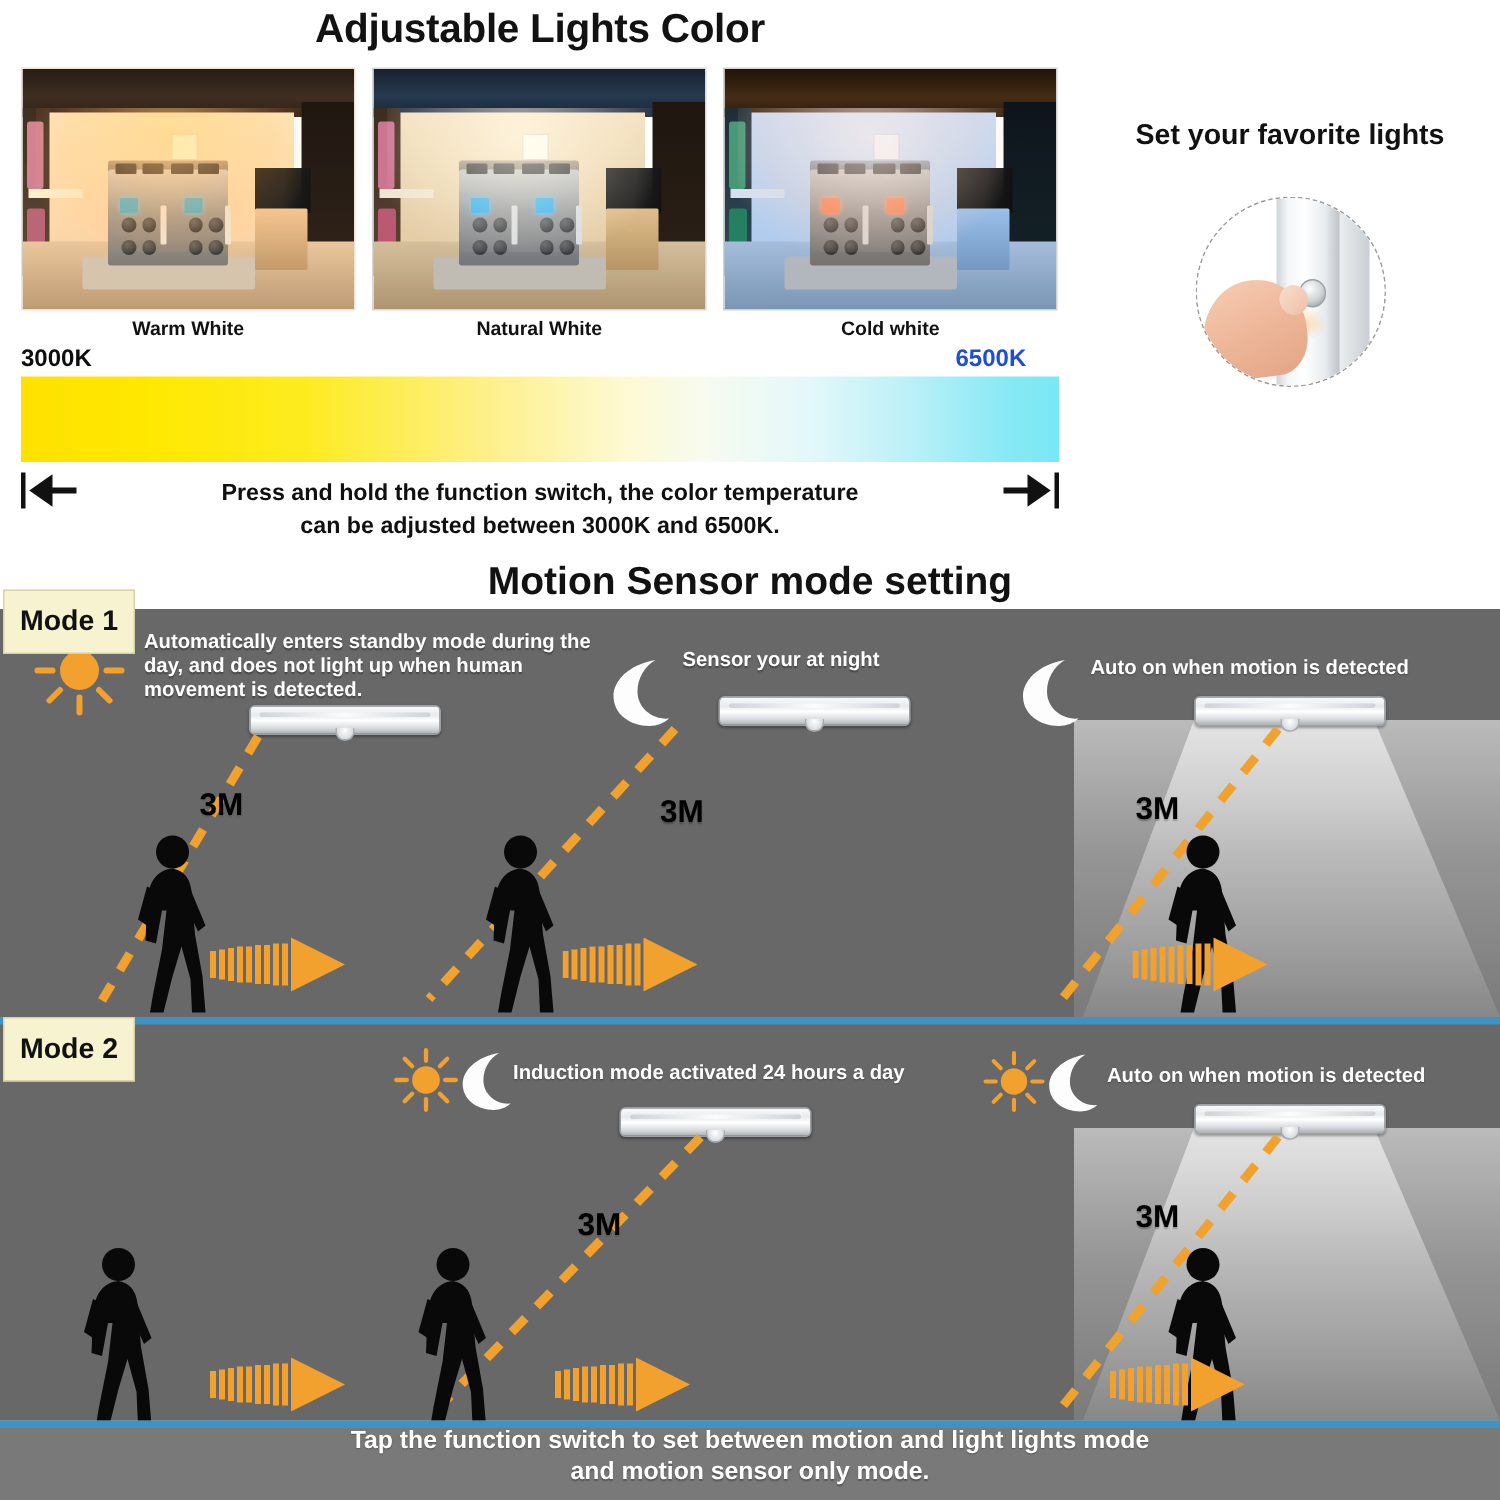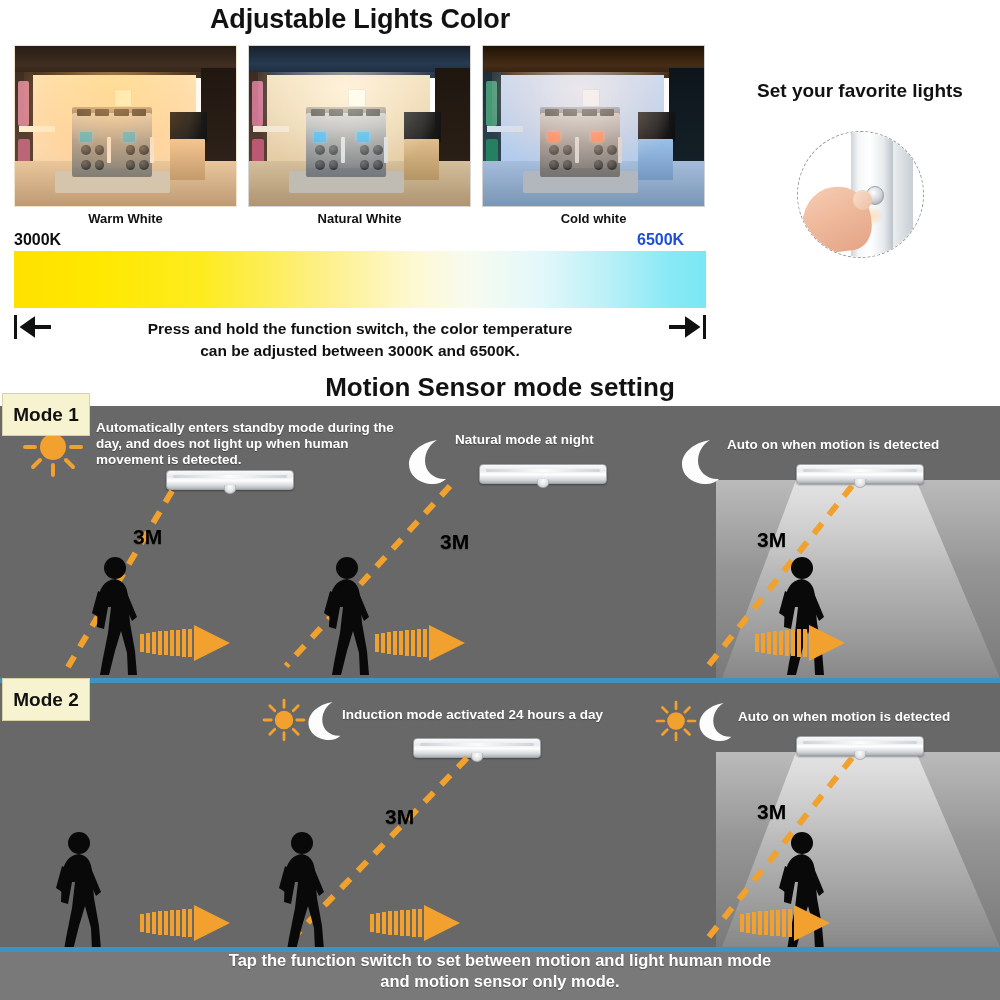--- a/index.html
+++ b/index.html
@@ -459,21 +459,21 @@
     <rect x="36" y="5" width="4" height="26"></rect>
     <rect x="42" y="4" width="4" height="28"></rect>
     <rect x="48" y="4" width="4" height="28"></rect>
     <polygon points="54,0 90,18 54,36"></polygon>
   </g>
 </svg>
 
 <svg class="moon-icon" style="left:405px; top:438px;" width="44" height="48" viewBox="0 0 44 48">
   <path d="M32 2 C14 5, 4 16, 4 26 C4 38, 15 46, 28 46 C33 46, 38 44, 41 41 C30 42, 20 34, 20 23 C20 14, 25 6, 32 2 Z" fill="#fdfdfd"></path>
 </svg>
-<div class="panel-label" style="left:455px; top:432px; width:250px;">Natural mode at night</div>
+<div class="panel-label" style="left:455px; top:432px; width:250px;">Sensor your at night</div>
 
 <div class="led-bar" style="left:479px; top:464px;">
   <div class="led-sensor"></div>
 </div>
 
 <svg class="dash-line" style="left:278px; top:482px;" width="180" height="190" viewBox="0 0 180 190">
   <line x1="172" y1="4" x2="8" y2="184" stroke="#f0a12e" stroke-width="6" stroke-dasharray="13 11"></line>
 </svg>
 <div class="dist-label" style="left:440px; top:530px;">3M</div>
 
@@ -682,15 +682,15 @@
     <rect x="24" y="6" width="4" height="24"></rect>
       <rect x="30" y="5" width="4" height="26"></rect>
     <rect x="36" y="5" width="4" height="26"></rect>
       <rect x="42" y="4" width="4" height="28"></rect>
     <rect x="48" y="4" width="4" height="28"></rect>
       <polygon points="54,0 90,18 54,36"></polygon>
   </g>
 </svg>
 
 <div class="footer-text">
-  <span>Tap the function switch to set between motion and light human mode</span><br>
+  <span>Tap the function switch to set between motion and light lights mode</span><br>
   <span>and motion sensor only mode.</span>
 </div>
 
 </body></html>

